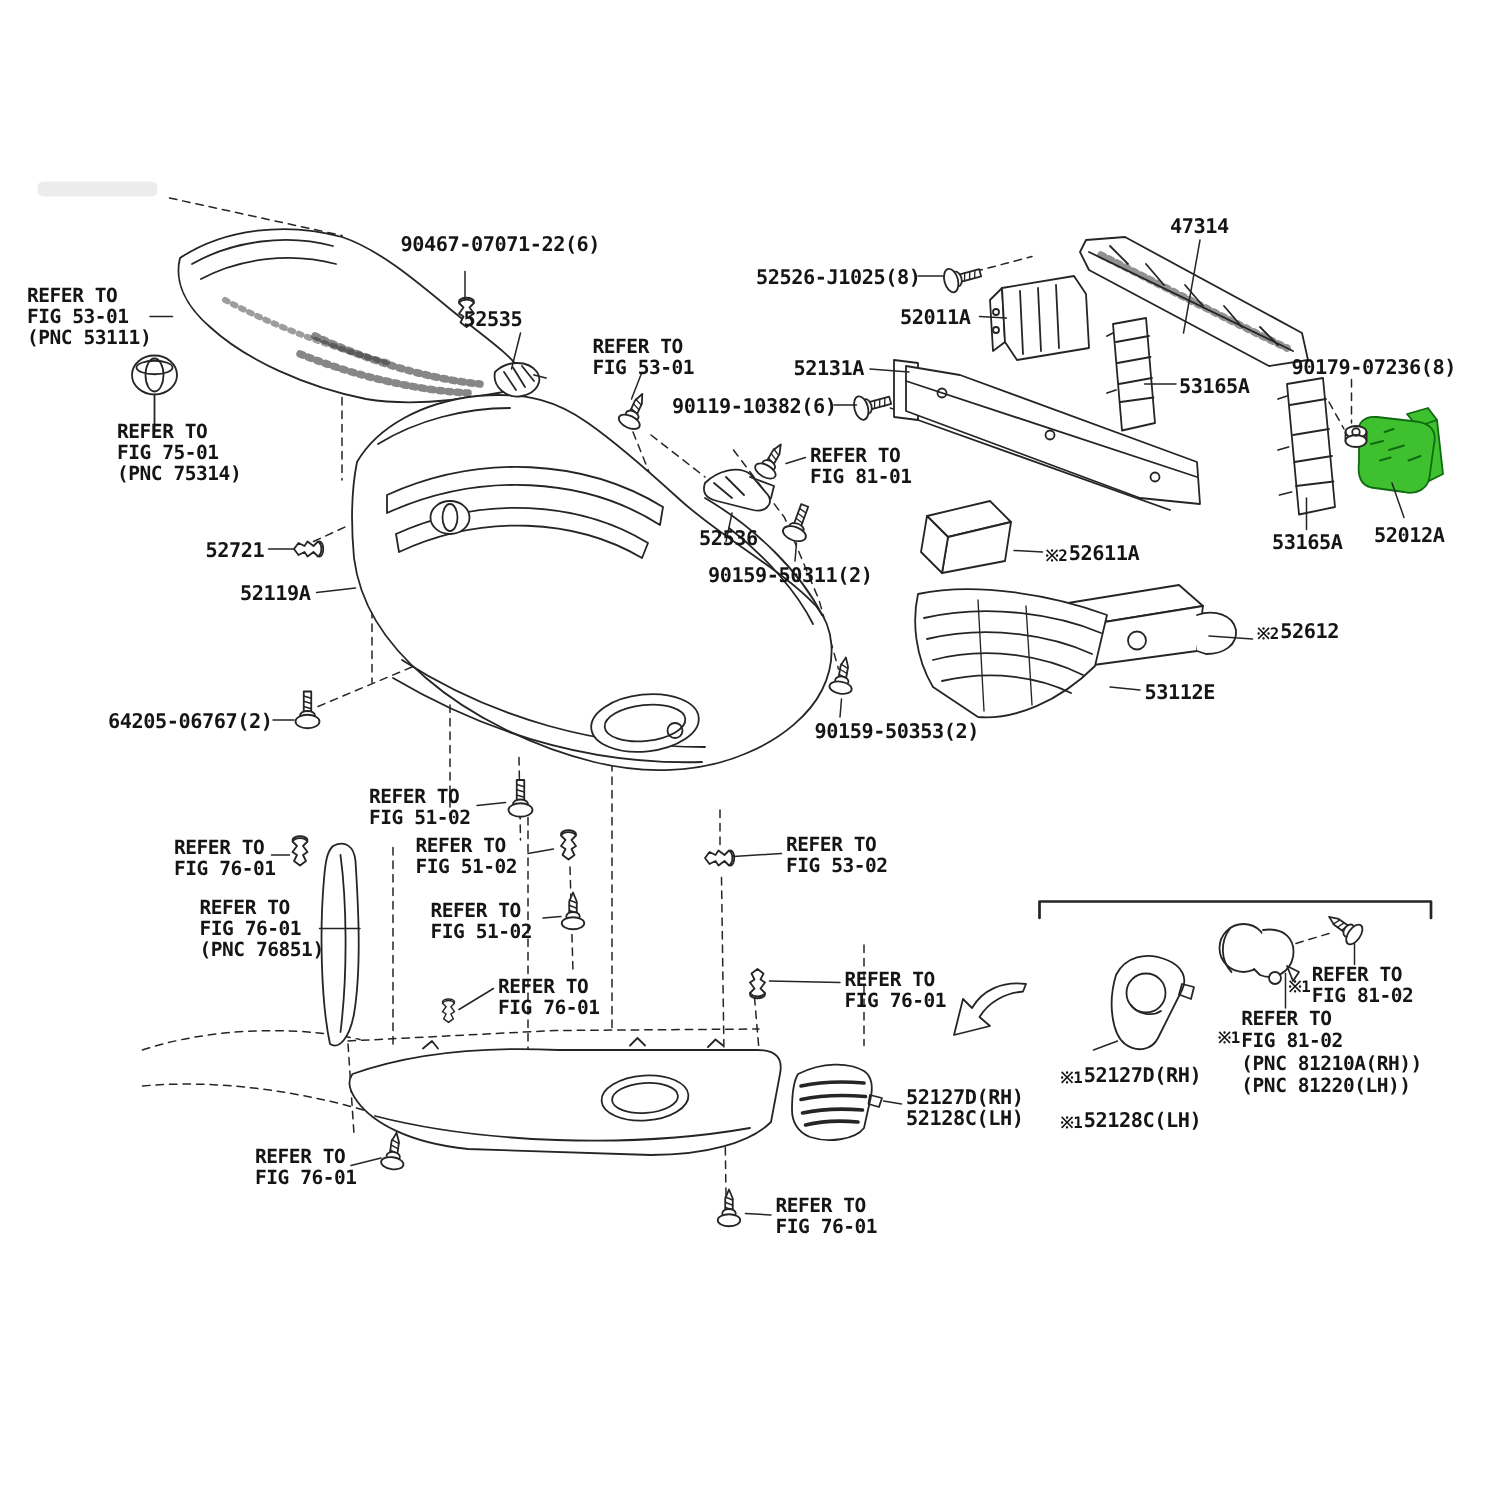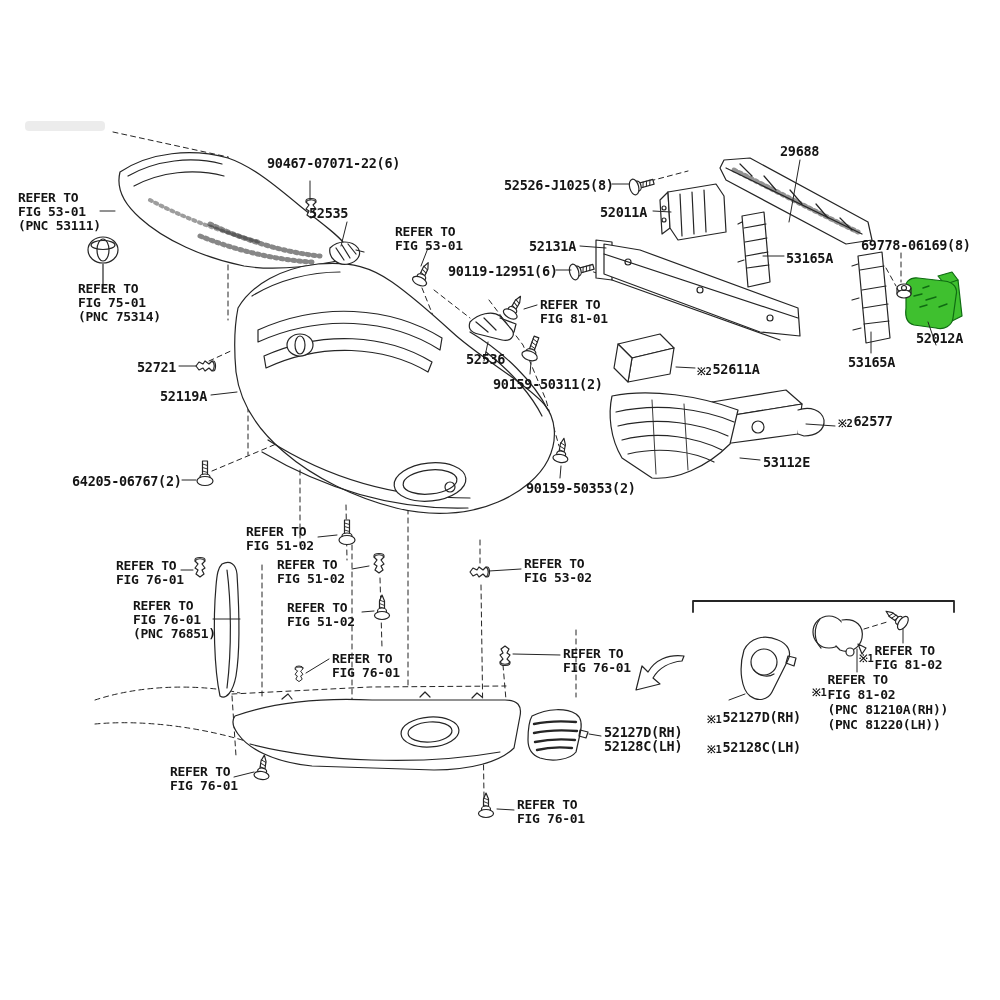--- a/index.html
+++ b/index.html
@@ -307,46 +307,46 @@
 (PNC 53111)</div>
 <div class="label" style="left:78px;top:282px">REFER TO
 FIG 75-01
 (PNC 75314)</div>
 <div class="label pn" style="left:267px;top:156px">90467-07071-22(6)</div>
 <div class="label pn" style="left:309px;top:206px">52535</div>
 <div class="label" style="left:395px;top:225px">REFER TO
 FIG 53-01</div>
 <div class="label pn" style="left:504px;top:178px">52526-J1025(8)</div>
 <div class="label pn" style="left:600px;top:205px">52011A</div>
-<div class="label pn" style="left:780px;top:144px">29688</div>
+<div class="label pn" style="left:780px;top:144px">47314</div>
 <div class="label pn" style="left:529px;top:239px">52131A</div>
-<div class="label pn" style="left:448px;top:264px">90119-12951(6)</div>
-<div class="label pn" style="left:861px;top:238px">69778-06169(8)</div>
+<div class="label pn" style="left:448px;top:264px">90119-10382(6)</div>
+<div class="label pn" style="left:861px;top:238px">90179-07236(8)</div>
 <div class="label pn" style="left:786px;top:251px">53165A</div>
 <div class="label pn" style="left:848px;top:355px">53165A</div>
-<div class="label pn" style="left:916px;top:331px">52012A</div>
+<div class="label pn" style="left:916px;top:350px">52012A</div>
 <div class="label pn" style="left:137px;top:360px">52721</div>
 <div class="label pn" style="left:160px;top:389px">52119A</div>
 <div class="label" style="left:540px;top:298px">REFER TO
 FIG 81-01</div>
 <div class="label pn" style="left:466px;top:352px">52536</div>
-<div class="label pn" style="left:493px;top:377px">90159-50311(2)</div>
+<div class="label pn" style="left:472px;top:377px">90159-50311(2)</div>
 
 <div class="label row" style="left:697px;top:362px">
   <span class="pfx" style="margin-top:2px">※2</span>
   <span class="pn">52611A</span>
 </div>
 <div class="label row" style="left:838px;top:414px">
   <span class="pfx" style="margin-top:2px">※2</span>
-  <span class="pn">62577</span>
+  <span class="pn">52612</span>
 </div>
 
 <div class="label pn" style="left:763px;top:455px">53112E</div>
 <div class="label pn" style="left:72px;top:474px">64205-06767(2)</div>
-<div class="label pn" style="left:526px;top:481px">90159-50353(2)</div>
+<div class="label pn" style="left:543px;top:481px">90159-50353(2)</div>
 
 <div class="label" style="left:246px;top:525px">REFER TO
 FIG 51-02</div>
 <div class="label" style="left:116px;top:559px">REFER TO
 FIG 76-01</div>
 <div class="label" style="left:277px;top:558px">REFER TO
 FIG 51-02</div>
 <div class="label" style="left:133px;top:599px">REFER TO
 FIG 76-01
 (PNC 76851)</div>

